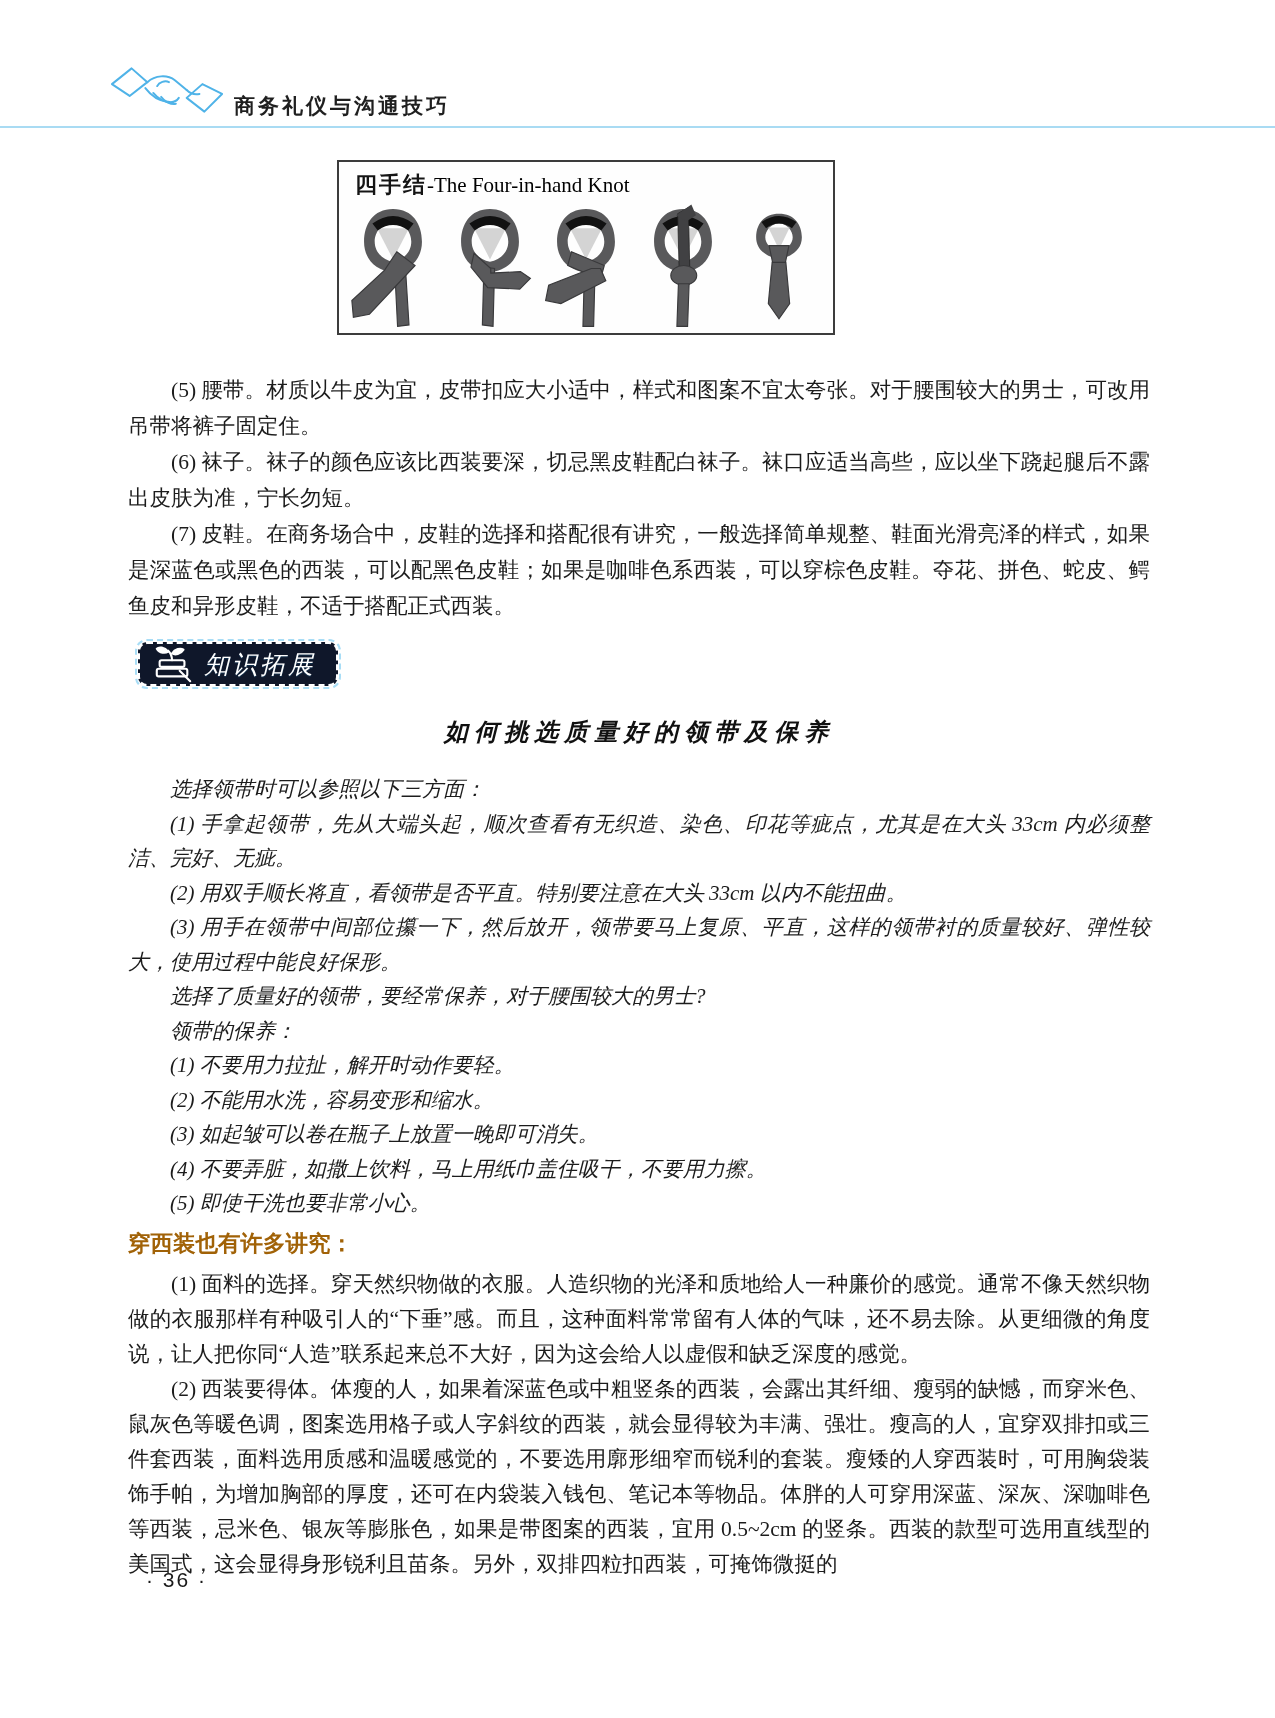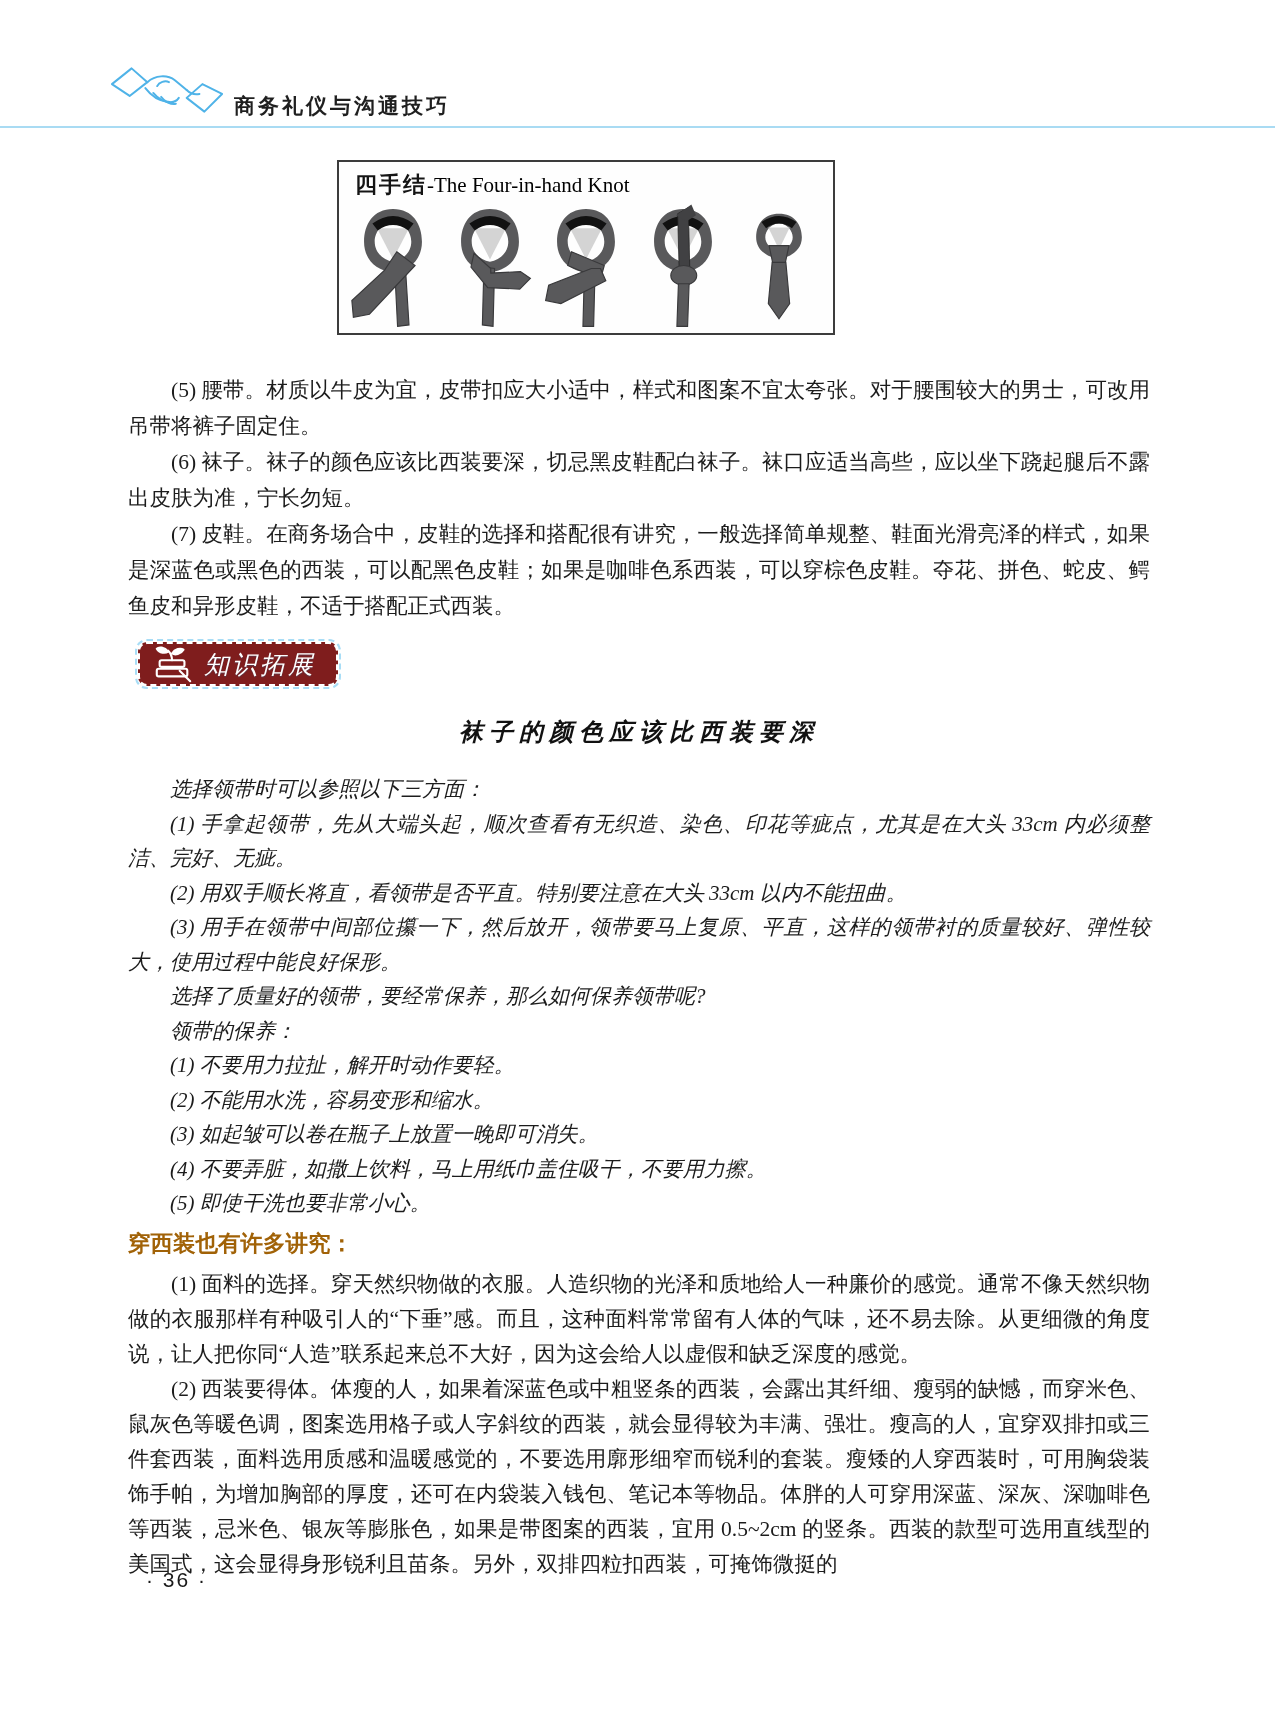--- a/index.html
+++ b/index.html
@@ -52,21 +52,21 @@
   .body-a {
     position:absolute; left:128px; top:372px; width:1022px;
     font-size:21.5px; line-height:36px; text-align:justify;
   }
   .body-a p { text-indent:2em; }
 
   
   .badge {
     position:absolute; left:138px; top:642px;
     height:44px; padding:0 20px 0 12px;
-    background:#7f1d1d;
+    background:#0f172a;
     border:2px dashed #ffffff; border-radius:9px;
     outline:2px dashed #a8ddf6; outline-offset:1px;
     display:flex; align-items:center; gap:10px;
   }
   .badge-icon { width:42px; height:40px; }
   .badge-label {
     font-size:25px; color:#ffffff; font-style:italic;
     font-family:"Liberation Serif","DejaVu Serif",serif;
     letter-spacing:3px; text-shadow:0 1px 1px rgba(30,110,160,.35);
   }
@@ -179,27 +179,27 @@
         <path d="M21,9 C24,4 30,3 33,5 C30,10 24,11 21,9 Z" fill="#ffffff"></path>
         <rect x="8" y="16" width="26" height="7" rx="2"></rect>
         <rect x="5" y="25" width="32" height="8" rx="2"></rect>
         <path d="M29,27 L40,38"></path>
       </g>
     </svg>
     <span class="badge-label">知识拓展</span>
   </div>
 
   <div class="tips">
-    <div class="tips-title">袜子的颜色应该比西装要深</div>
+    <div class="tips-title">如何挑选质量好的领带及保养</div>
     <div class="tips-body">
       <p>选择领带时可以参照以下三方面：</p>
       <p>(1) 手拿起领带，先从大端头起，顺次查看有无织造、染色、印花等疵点，尤其是在大头 33cm 内必须整洁、完好、无疵。</p>
       <p>(2) 用双手顺长将直，看领带是否平直。特别要注意在大头 33cm 以内不能扭曲。</p>
       <p>(3) 用手在领带中间部位攥一下，然后放开，领带要马上复原、平直，这样的领带衬的质量较好、弹性较大，使用过程中能良好保形。</p>
-      <p>选择了质量好的领带，要经常保养，那么如何保养领带呢?</p>
+      <p>选择了质量好的领带，要经常保养，对于腰围较大的男士?</p>
       <p>领带的保养：</p>
       <p>(1) 不要用力拉扯，解开时动作要轻。</p>
       <p>(2) 不能用水洗，容易变形和缩水。</p>
       <p>(3) 如起皱可以卷在瓶子上放置一晚即可消失。</p>
       <p>(4) 不要弄脏，如撒上饮料，马上用纸巾盖住吸干，不要用力擦。</p>
       <p>(5) 即使干洗也要非常小心。</p>
     </div>
   </div>
 
   <div class="suit">

